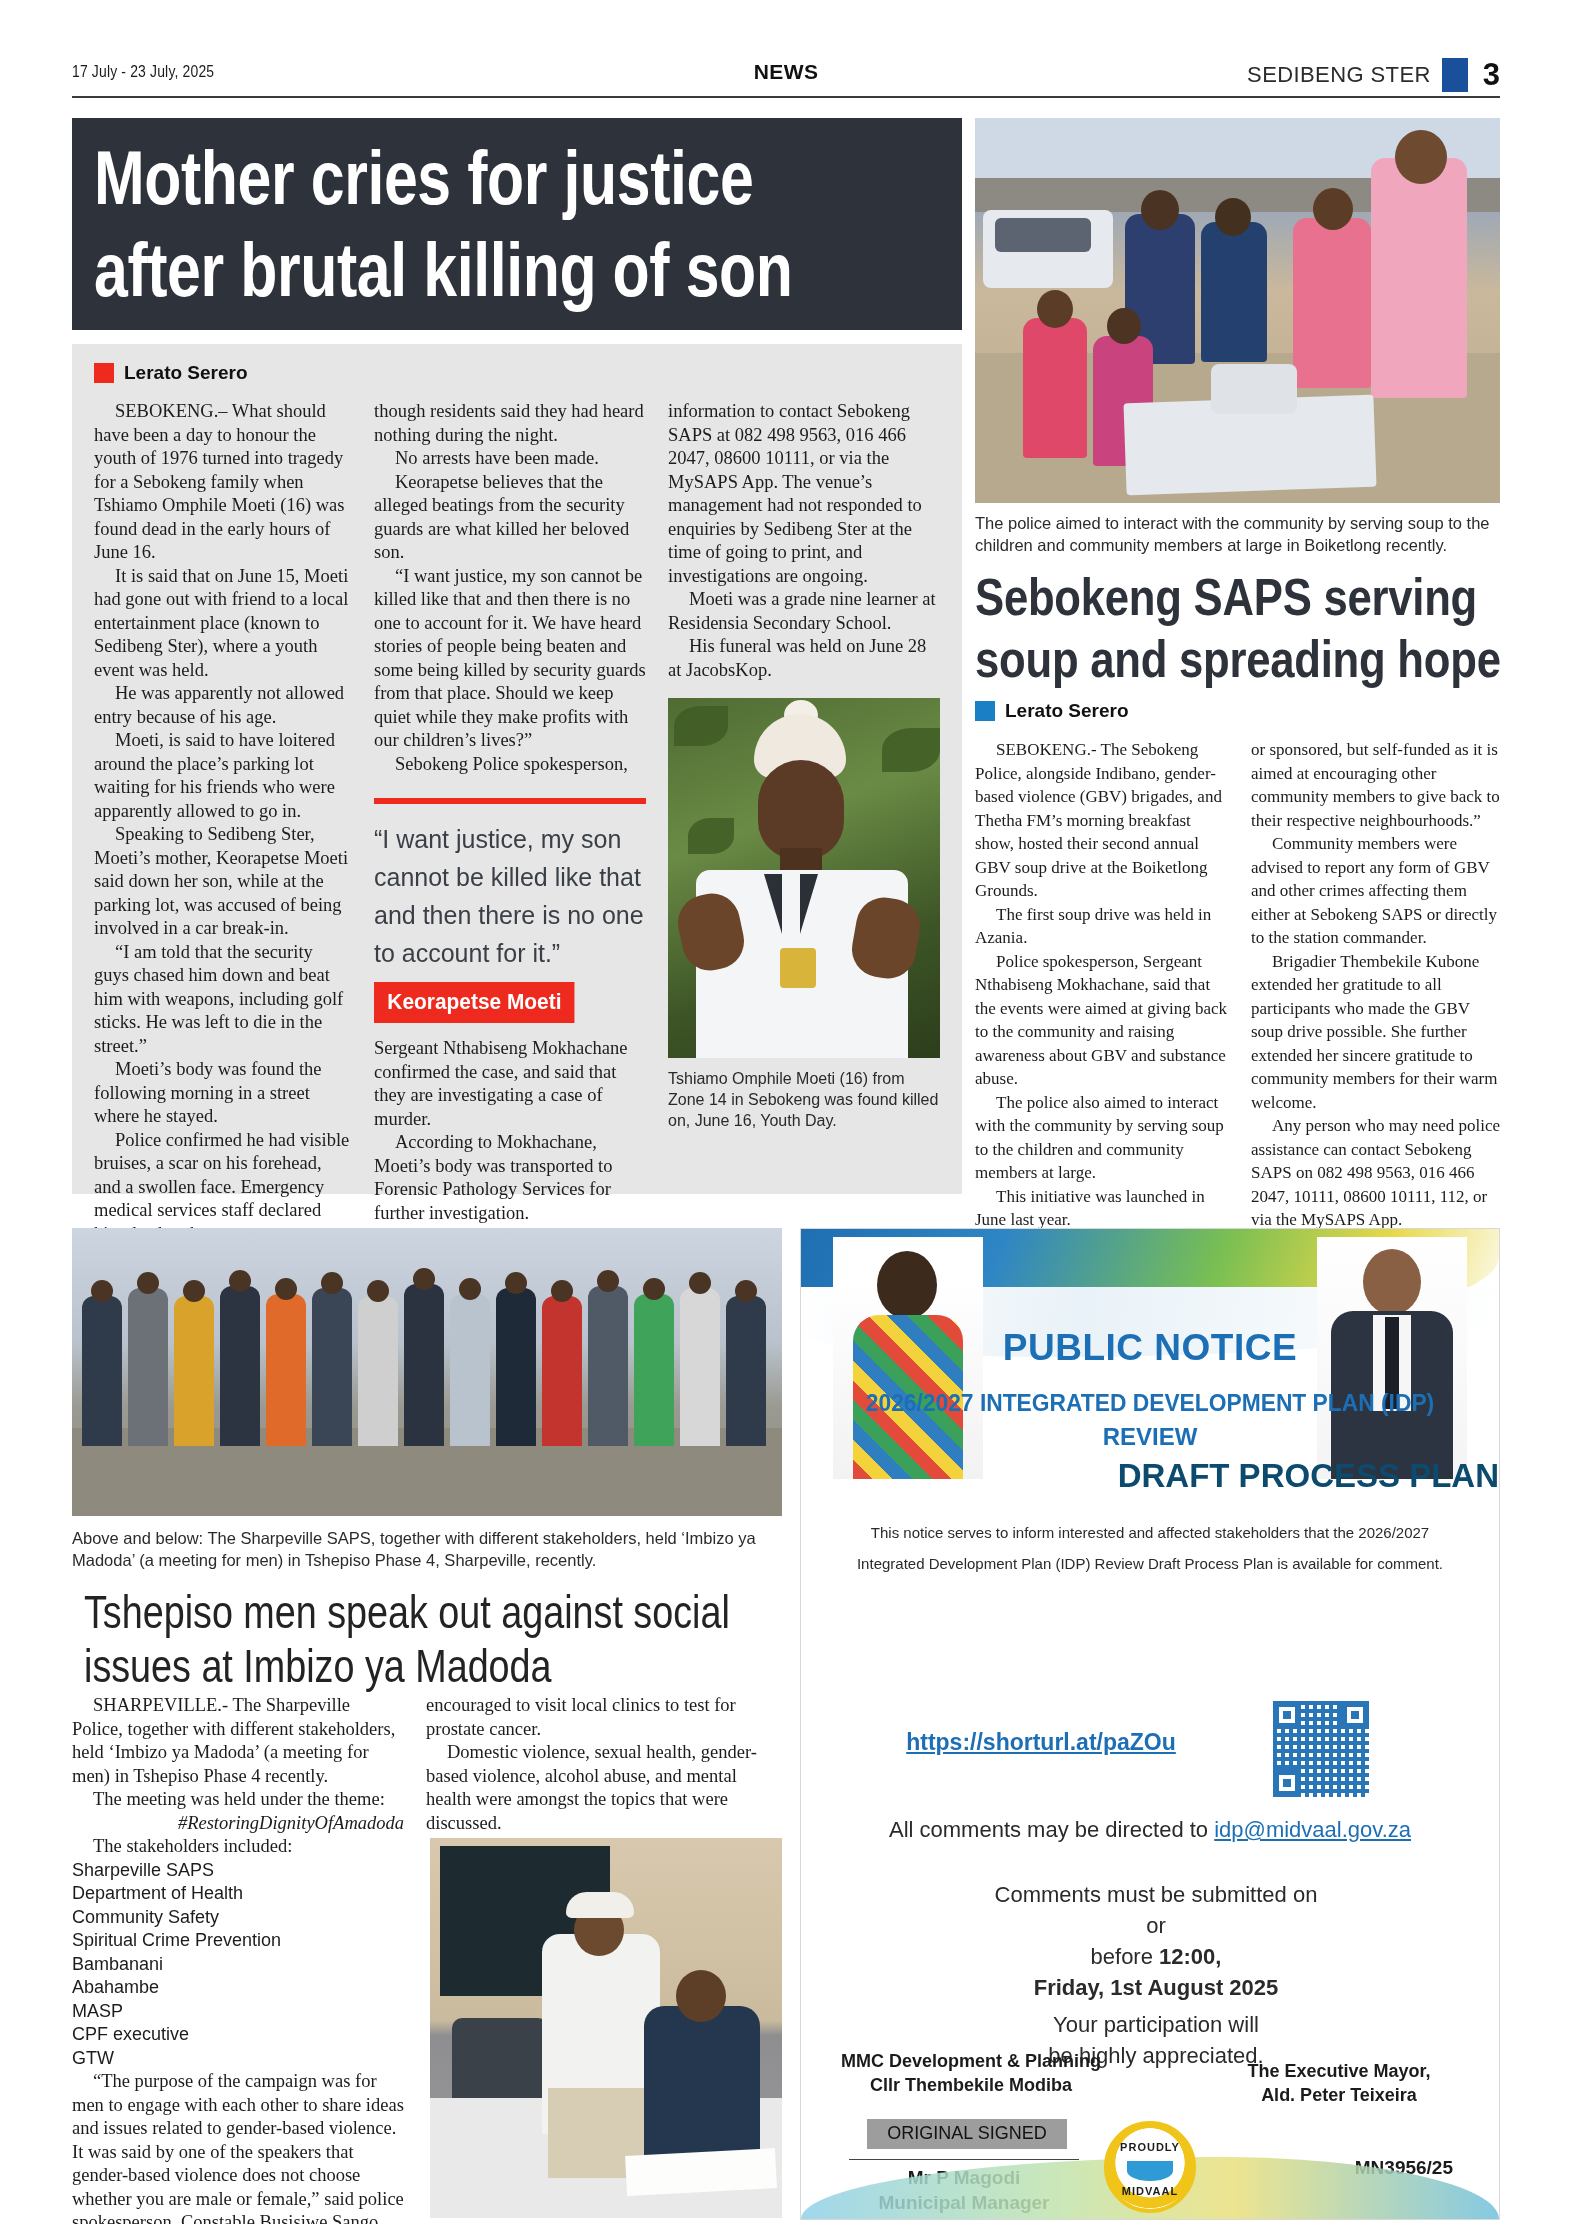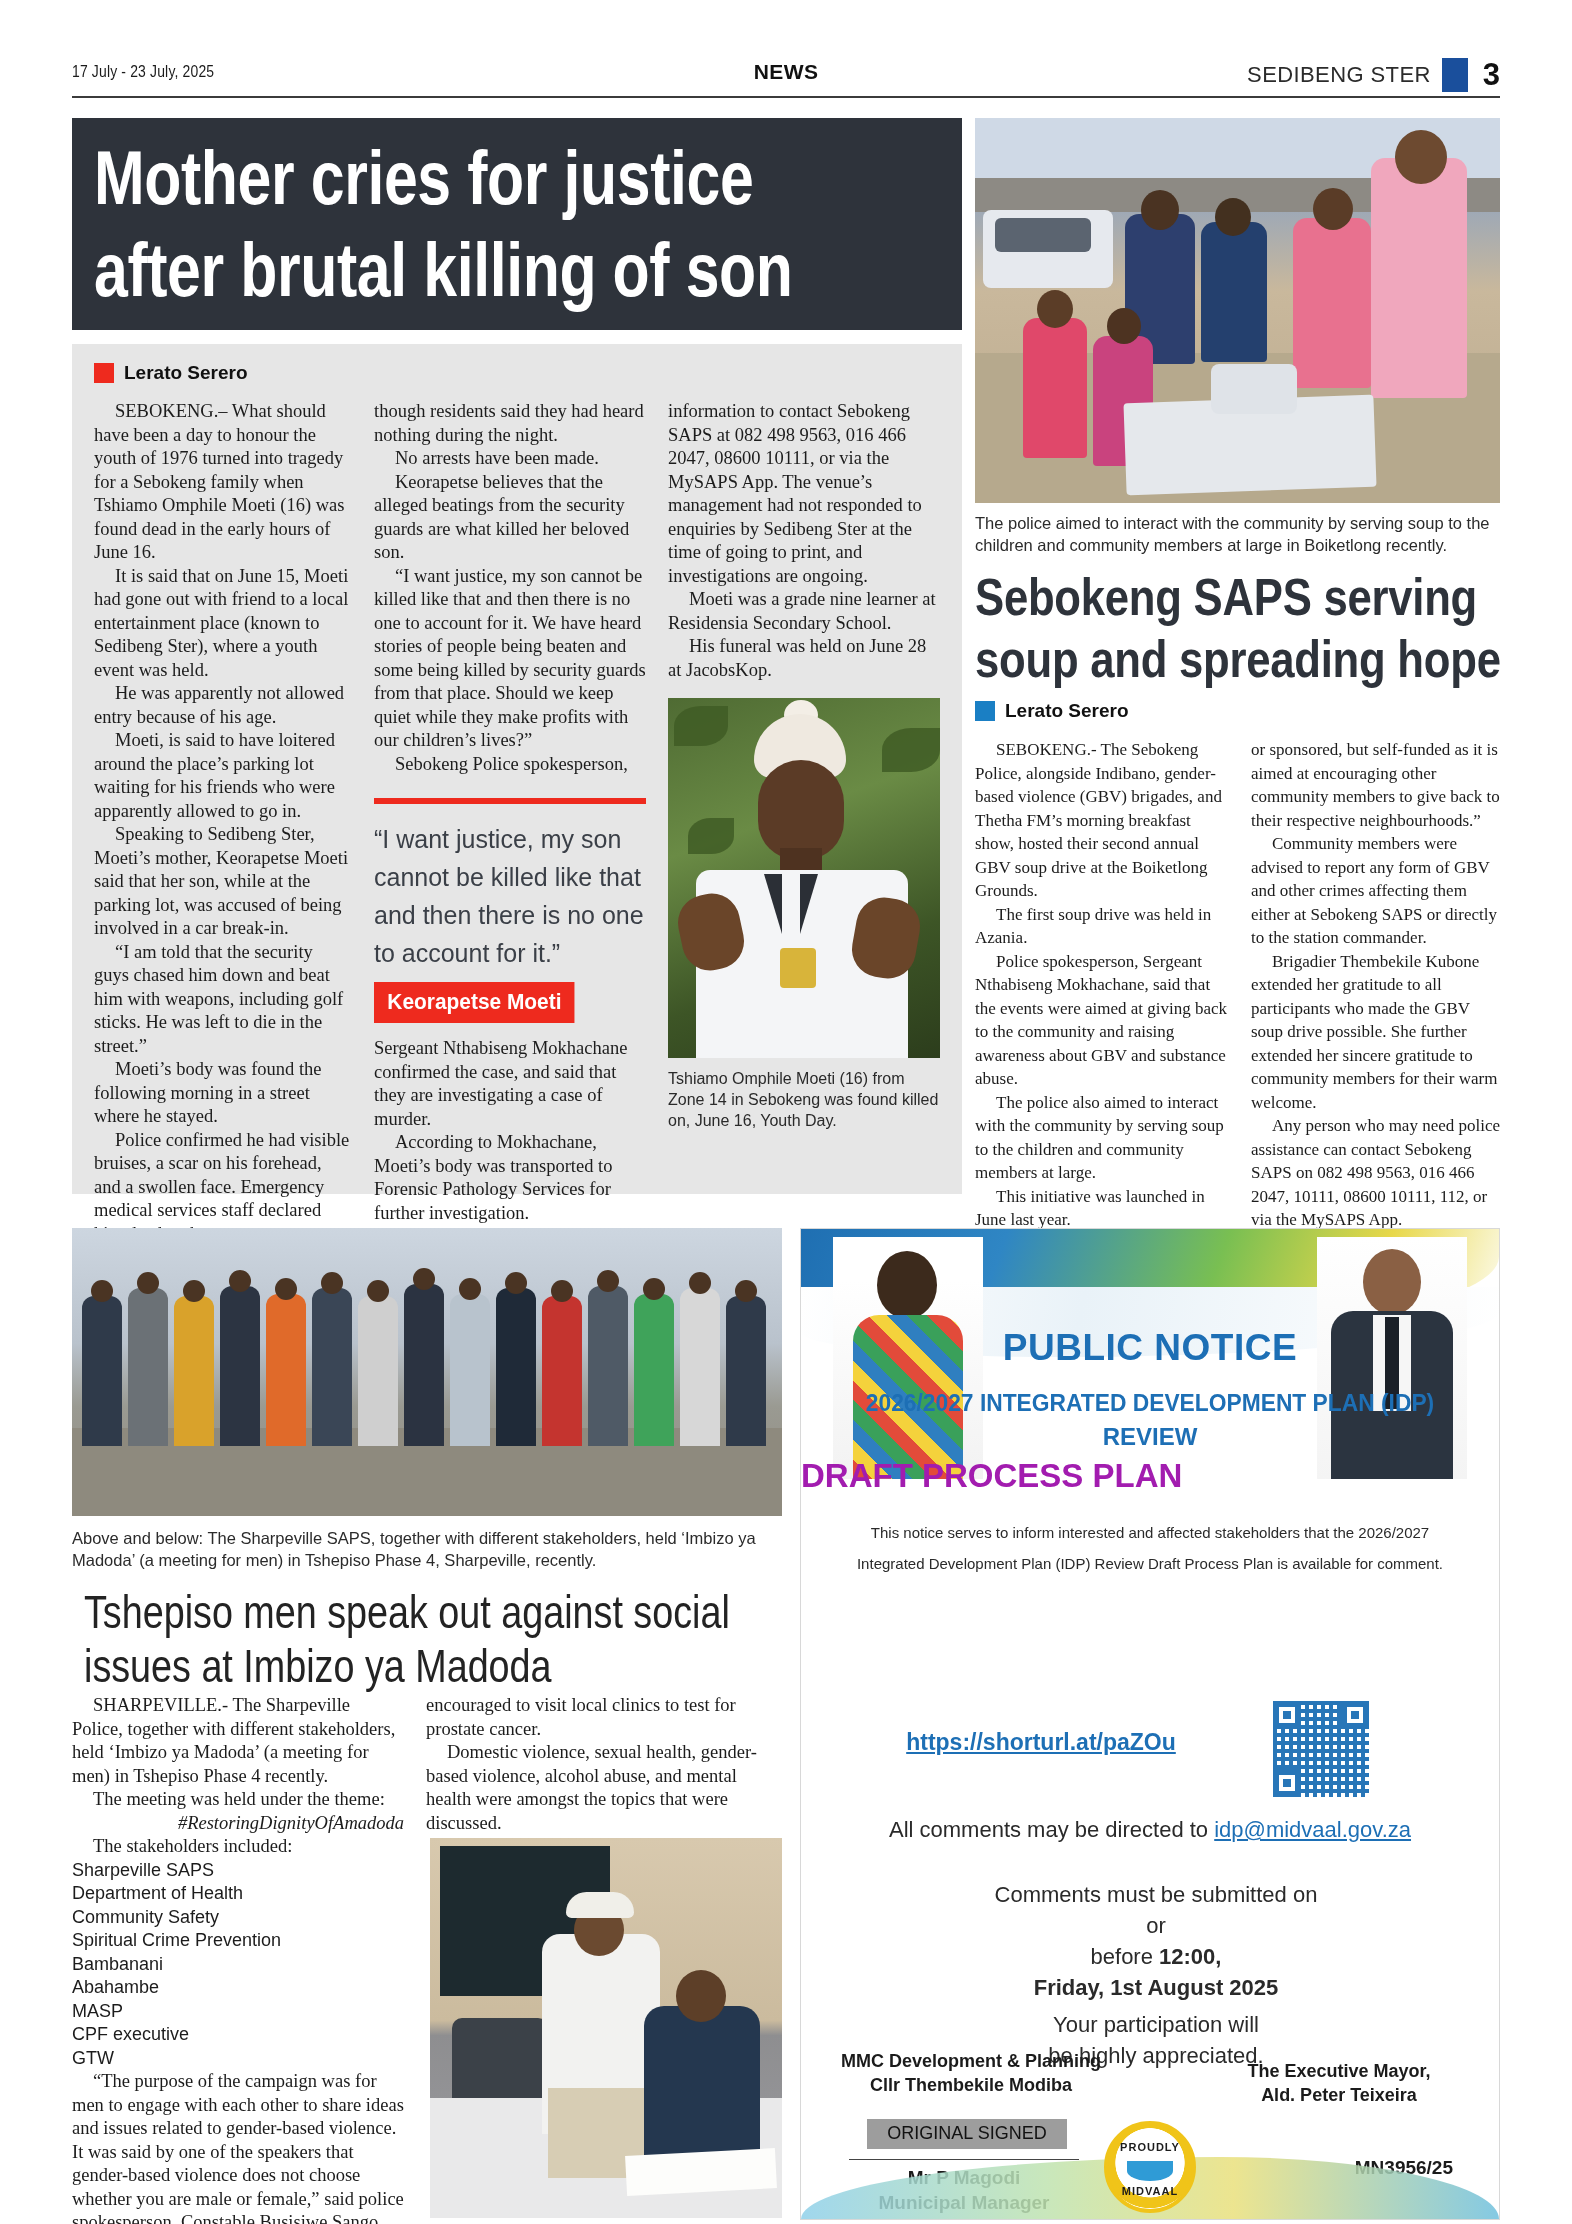--- a/index.html
+++ b/index.html
@@ -261,23 +261,23 @@
     position: absolute; left: 0; right: 0; top: 160px; text-align: center;
     font-family: "Liberation Sans", sans-serif; font-weight: 700;
     font-size: 24px; color: #1d6fb5; transform: scaleX(0.95);
   }
   .ad-sub2 {
     position: absolute; left: 0; right: 0; top: 194px; text-align: center;
     font-family: "Liberation Sans", sans-serif; font-weight: 700;
     font-size: 24px; color: #1d6fb5;
   }
   .ad-sub3 {
-    position: absolute; left: 0; right: 0; top: 228px; text-align: left;
+    position: absolute; left: 0; right: 0; top: 228px; text-align: right;
     font-family: "Liberation Sans", sans-serif; font-weight: 700;
-    font-size: 33px; color: #a21caf;
+    font-size: 33px; color: #0c4a6e;
   }
   .ad-p {
     position: absolute; left: 50px; right: 50px; text-align: center;
     font-family: "Liberation Sans", sans-serif; font-weight: 400;
     font-size: 15px; line-height: 31px; color: #2a2a2a;
   }
   .ad-p1 { top: 288px; }
   .ad-p2 { top: 410px; }
   .ad-link {
     position: absolute; left: 50px; width: 380px; top: 500px; text-align: center;
@@ -400,21 +400,21 @@
       <span class="nm">Lerato Serero</span>
     </div>
 
     <div class="cols3">
 
       <div class="col">
         <p>SEBOKENG.– What should have been a day to honour the youth of 1976 turned into tragedy for a Sebokeng family when Tshiamo Omphile Moeti (16) was found dead in the early hours of June 16.</p>
         <p>It is said that on June 15, Moeti had gone out with friend to a local entertainment place (known to Sedibeng Ster), where a youth event was held.</p>
         <p>He was apparently not allowed entry because of his age.</p>
         <p>Moeti, is said to have loitered around the place’s parking lot waiting for his friends who were apparently allowed to go in.</p>
-        <p>Speaking to Sedibeng Ster, Moeti’s mother, Keorapetse Moeti said that her son, while at the parking lot, was accused of being involved in a car break-in.</p>
+        <p>Speaking to Sedibeng Ster, Moeti’s mother, Keorapetse Moeti said down her son, while at the parking lot, was accused of being involved in a car break-in.</p>
         <p>“I am told that the security guys chased him down and beat him with weapons, including golf sticks. He was left to die in the street.”</p>
         <p>Moeti’s body was found the following morning in a street where he stayed.</p>
         <p>Police confirmed he had visible bruises, a scar on his forehead, and a swollen face. Emergency medical services staff declared him dead at the scene.</p>
         <p>Keorapetse said that the scene had been made to look like mob justice had taken place, even</p>
       </div>
 
       <div class="col">
         <p class="noind">though residents said they had heard nothing during the night.</p>
         <p>No arrests have been made.</p>
         <p>Keorapetse believes that the alleged beatings from the security guards are what killed her beloved son.</p>

